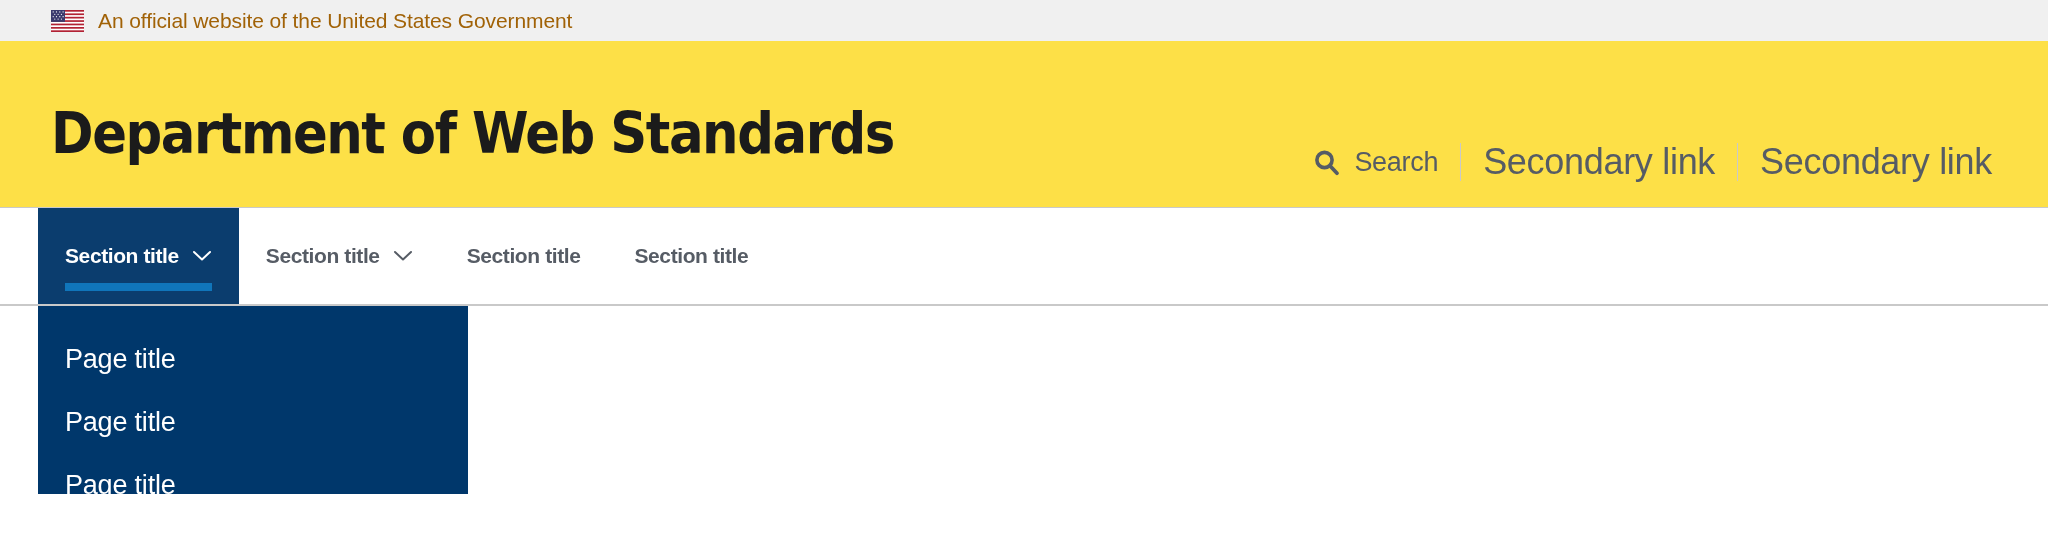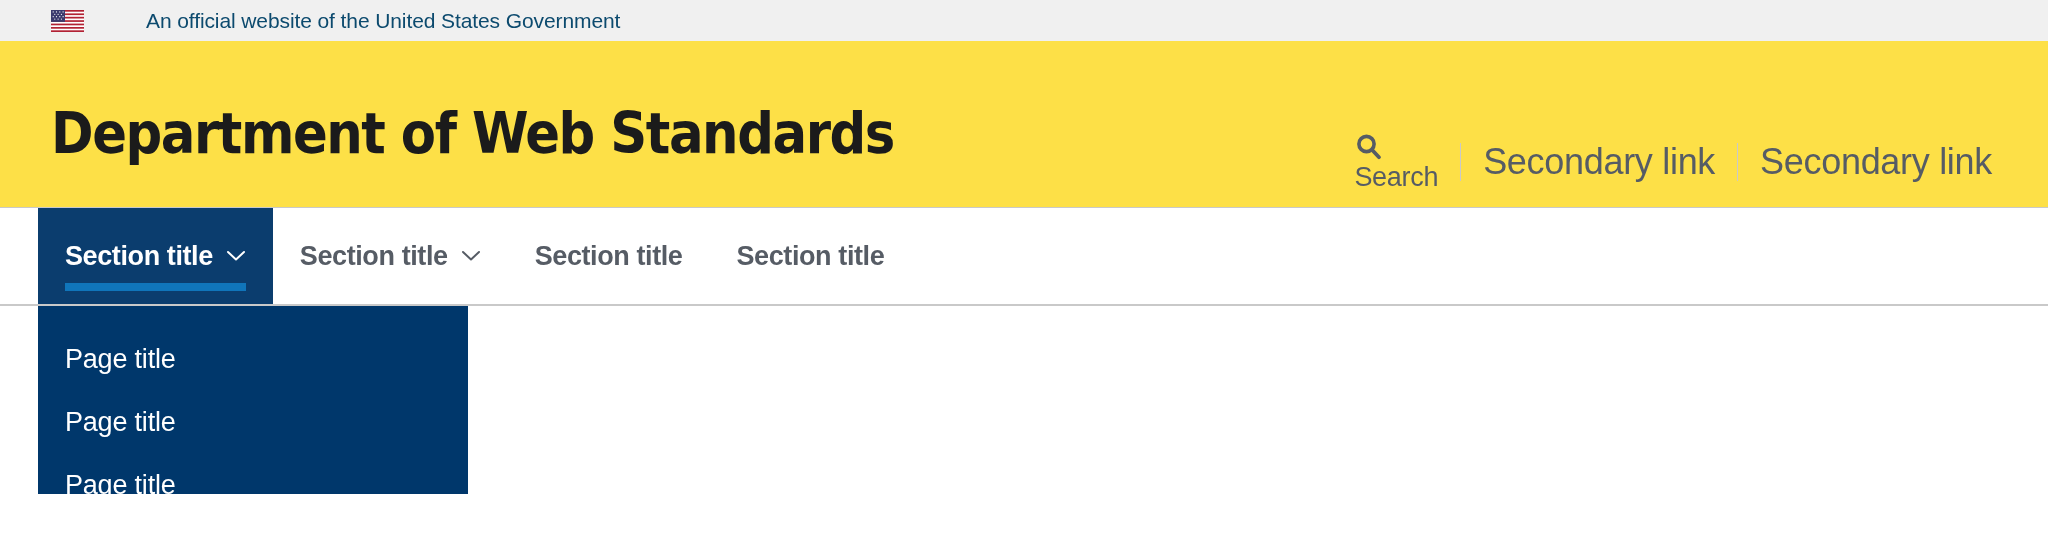--- a/index.html
+++ b/index.html
@@ -33,24 +33,23 @@
   }
   .flag-icon {
     width: 33px;
     height: 22px;
     margin-right: 14px;
     flex: 0 0 auto;
     display: block;
   }
   .gov-banner-text {
     font-size: 21px;
-    color: #0c4a6e;
+    color: #a16207;
     letter-spacing: -0.1px;
     white-space: nowrap;
-    margin-left: 48px;
   }
   .gov-banner-link {
     margin-left: 13px;
     font-size: 21px;
     color: #1a6a94;
     text-decoration: underline;
     text-underline-offset: 2px;
     white-space: nowrap;
     cursor: pointer;
   }
@@ -85,25 +84,24 @@
   .secondary-nav {
     position: absolute;
     right: 34px;
     top: 100px;
     display: flex;
     align-items: center;
     height: 42px;
   }
   .search-link {
     display: flex;
-    align-items: flex-start;
+    align-items: flex-end;
     padding: 0 22px 0 0;
     cursor: pointer;
     color: #565c65;
-    flex-direction: column;
   }
   .search-icon {
     display: block;
     margin-right: 12px;
   }
   .search-label {
     font-size: 27px;
     color: #565c65;
     letter-spacing: -0.3px;
     white-space: nowrap;
@@ -132,21 +130,21 @@
     border-bottom: 2px solid #c9c9c9;
     display: flex;
     align-items: stretch;
     padding-left: 38px;
   }
   .nav-item {
     position: relative;
     display: flex;
     align-items: center;
     padding: 0 27px;
-    font-size: 27px;
+    font-size: 21px;
     font-weight: 700;
     color: #565c65;
     letter-spacing: -0.4px;
     white-space: nowrap;
     cursor: pointer;
     background: transparent;
   }
   .nav-item.active {
     background: #0b3d6e;
     color: #ffffff;

